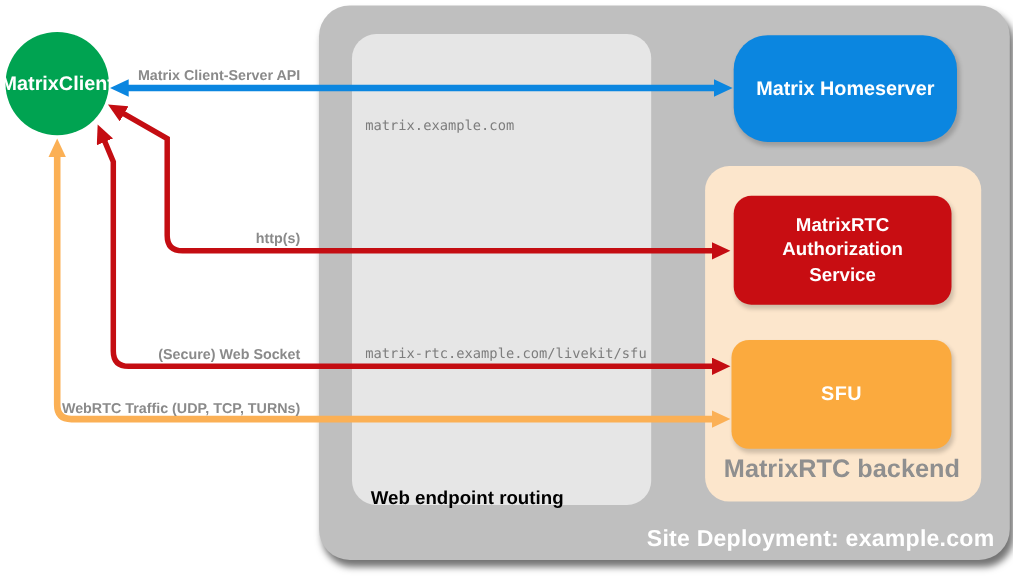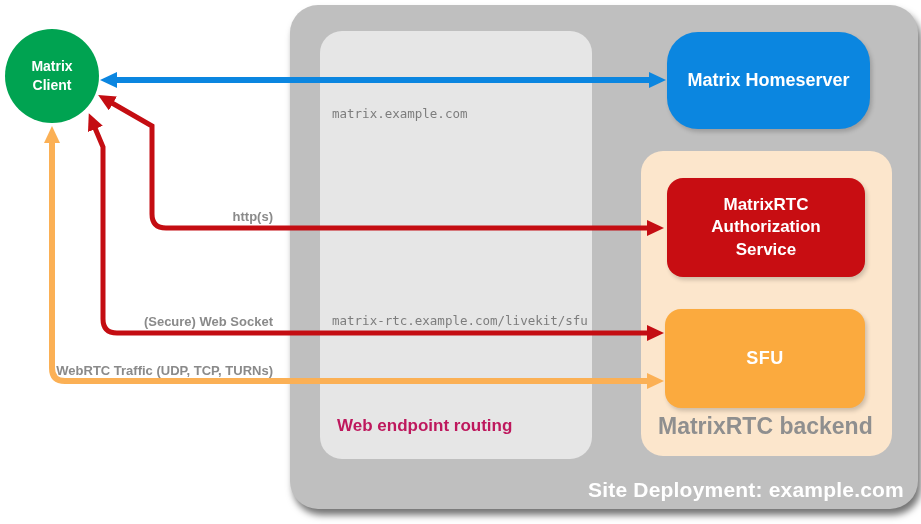--- a/index.html
+++ b/index.html
@@ -37,24 +37,24 @@
   .routing-box {
     position: absolute;
     left: 320px; top: 31px;
     width: 272px; height: 428px;
     background: #e6e6e6;
     border-radius: 22px;
     z-index: 2;
   }
   .routing-caption {
     position: absolute;
-    left: 337px; top: 416px;
+    left: 337px; top: 443px;
     font-size: 17px;
     font-weight: bold;
-    color: #be185d;
+    color: #000000;
     z-index: 6;
   }
   .endpoint {
     position: absolute;
     left: 332px;
     font-family: "DejaVu Sans Mono", monospace;
     font-size: 12.5px;
     color: #7d7d7d;
     z-index: 6;
     white-space: nowrap;
@@ -119,26 +119,26 @@
   }
 
   
   .client-circle {
     position: absolute;
     left: 5px; top: 29px;
     width: 94px; height: 94px;
     border-radius: 50%;
     background: #00a351;
     display: flex;
-    flex-direction: column;
+    flex-direction: row;
     align-items: center;
     justify-content: center;
     color: #ffffff;
     font-weight: bold;
-    font-size: 14px;
+    font-size: 18px;
     line-height: 1.35;
     z-index: 3;
   }
 
   
   .arrow-layer {
     position: absolute;
     left: 0; top: 0;
     width: 921px; height: 524px;
     z-index: 4;
@@ -206,17 +206,18 @@
 
     <path d="M 116 80 L 650 80" fill="none" stroke="#0b86e0" stroke-width="6" marker-start="url(#ah-blue)" marker-end="url(#ah-blue)"></path>
 
     <path d="M 112 103 L 152 126 L 152 214 Q 152 228 166 228 L 648 228" fill="none" stroke="#c40d12" stroke-width="5" marker-start="url(#ah-red)" marker-end="url(#ah-red)"></path>
 
     <path d="M 95 128 L 103 147 L 103 319 Q 103 333 117 333 L 648 333" fill="none" stroke="#c40d12" stroke-width="5" marker-start="url(#ah-red)" marker-end="url(#ah-red)"></path>
 
     <path d="M 52 142 L 52 368 Q 52 381 65 381 L 648 381" fill="none" stroke="#fbb055" stroke-width="6" marker-start="url(#ah-orange)" marker-end="url(#ah-orange)"></path>
   </svg>
 
+  <div class="arrow-label label-api">Matrix Client-Server API</div>
   <div class="arrow-label label-https">http(s)</div>
   <div class="arrow-label label-ws">(Secure) Web Socket</div>
   <div class="arrow-label label-webrtc">WebRTC Traffic (UDP, TCP, TURNs)</div>
 
 </div>
 
 </body></html>

